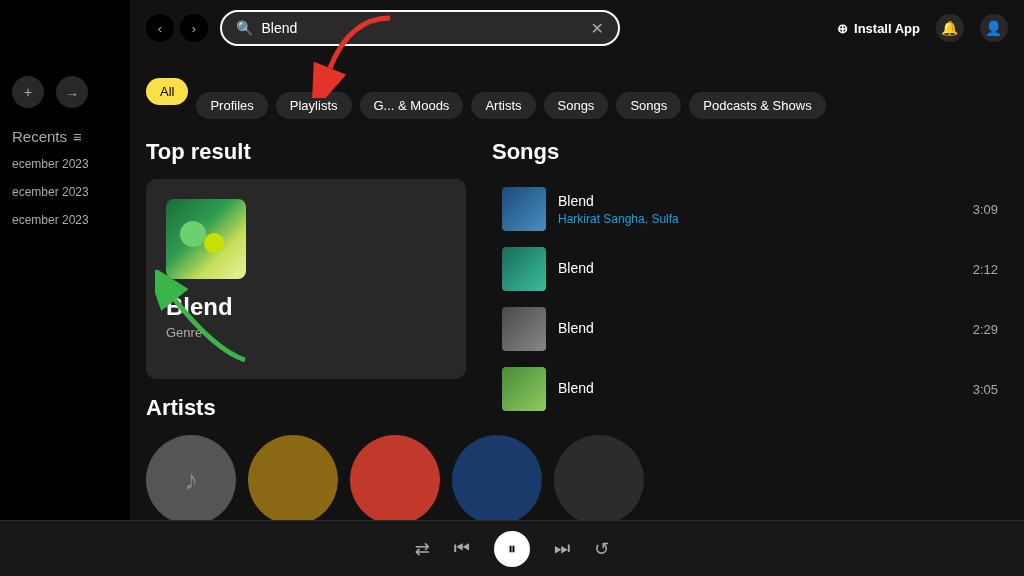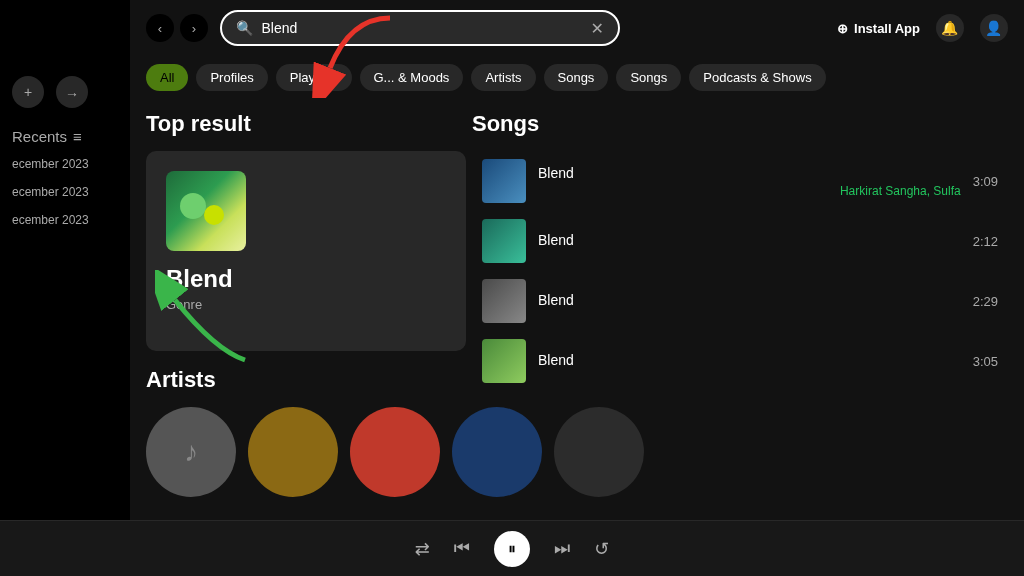--- a/index.html
+++ b/index.html
@@ -149,33 +149,34 @@
     }
     .filter-tab {
       padding: 6px 14px;
       border-radius: 20px;
       font-size: 13px;
       cursor: pointer;
       white-space: nowrap;
       font-weight: 500;
     }
     .filter-tab.active {
-      background: #4d7c0f;
+      background: #fde047;
       color: #000;
     }
     .filter-tab:not(.active) {
       background: #282828;
       color: #fff;
+      margin-top: 28px;
     }
 
     
     .content-area {
       display: flex;
       padding: 12px 16px;
-      gap: 6px;
+      gap: 26px;
       height: calc(100% - 56px - 50px);
     }
 
     
     .left-panel {
       width: 320px;
       flex-shrink: 0;
     }
     .section-title {
       font-size: 22px;
@@ -299,22 +300,21 @@
     .song-info {
       flex: 1;
     }
     .song-name {
       font-size: 14px;
       font-weight: 500;
       margin-bottom: 3px;
     }
     .song-artist {
       font-size: 12px;
-      color: #22c55e;
-      text-align: right;
+      color: #0ea5e9;
     }
     .song-duration {
       font-size: 13px;
       color: #aaa;
       margin-left: auto;
     }
 
     
     .bottom-bar {
       position: absolute;

